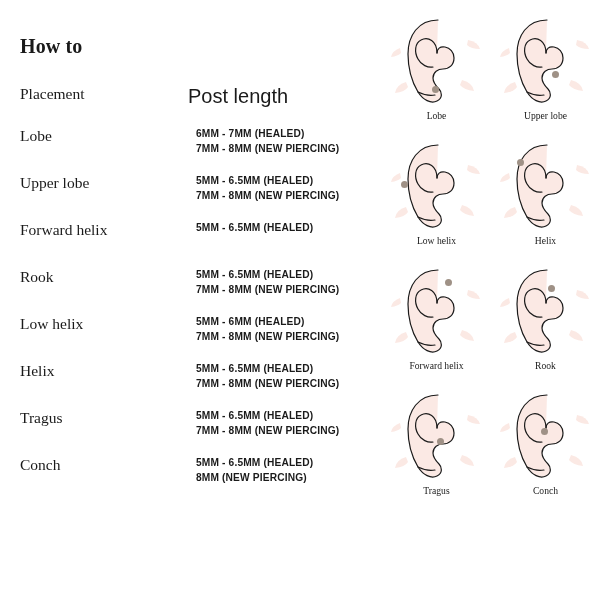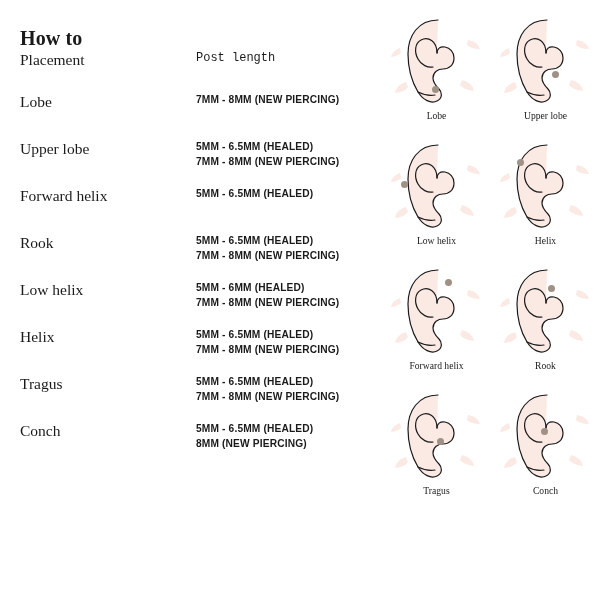--- a/index.html
+++ b/index.html
@@ -23,42 +23,43 @@
     top: 22px;
     width: 360px;
   }
 
   .title {
     font-family: "Liberation Serif", serif;
     font-weight: bold;
     font-size: 20px;
     line-height: 1.25;
     letter-spacing: 0.1px;
-    margin: 4px 0 0 0;
+    margin: 12px 0 0 0;
     width: 180px;
   }
   .title span { display: block; }
 
   .table-head {
     position: relative;
     height: 22px;
+    margin-top: 26px;
   }
   .col-placement-head {
     position: absolute;
     left: 0;
     top: 0;
     font-size: 15.5px;
     font-family: "Liberation Serif", serif;
   }
   .col-postlength-head {
     position: absolute;
-    left: 176px;
+    left: 168px;
     top: 0;
-    font-size: 12px;
-    font-family: Liberation Mono, monospace;
+    font-size: 20px;
+    font-family: Liberation Sans, sans-serif;
   }
 
   .rows {
     margin-top: 14px;
   }
   .row {
     position: relative;
     height: 47px;
   }
   .row .placement {
@@ -134,20 +135,21 @@
   <div class="table-head">
     <div class="col-placement-head">Placement</div>
     <div class="col-postlength-head">Post length</div>
   </div>
 
   <div class="rows">
 
     <div class="row">
       <div class="placement">Lobe</div>
       <div class="lengths">
+        <span>6MM - 7MM (HEALED)</span>
         <span>7MM - 8MM (NEW PIERCING)</span>
       </div>
     </div>
 
     <div class="row">
       <div class="placement">Upper lobe</div>
       <div class="lengths">
         <span>5MM - 6.5MM (HEALED)</span>
         <span>7MM - 8MM (NEW PIERCING)</span>
       </div>

